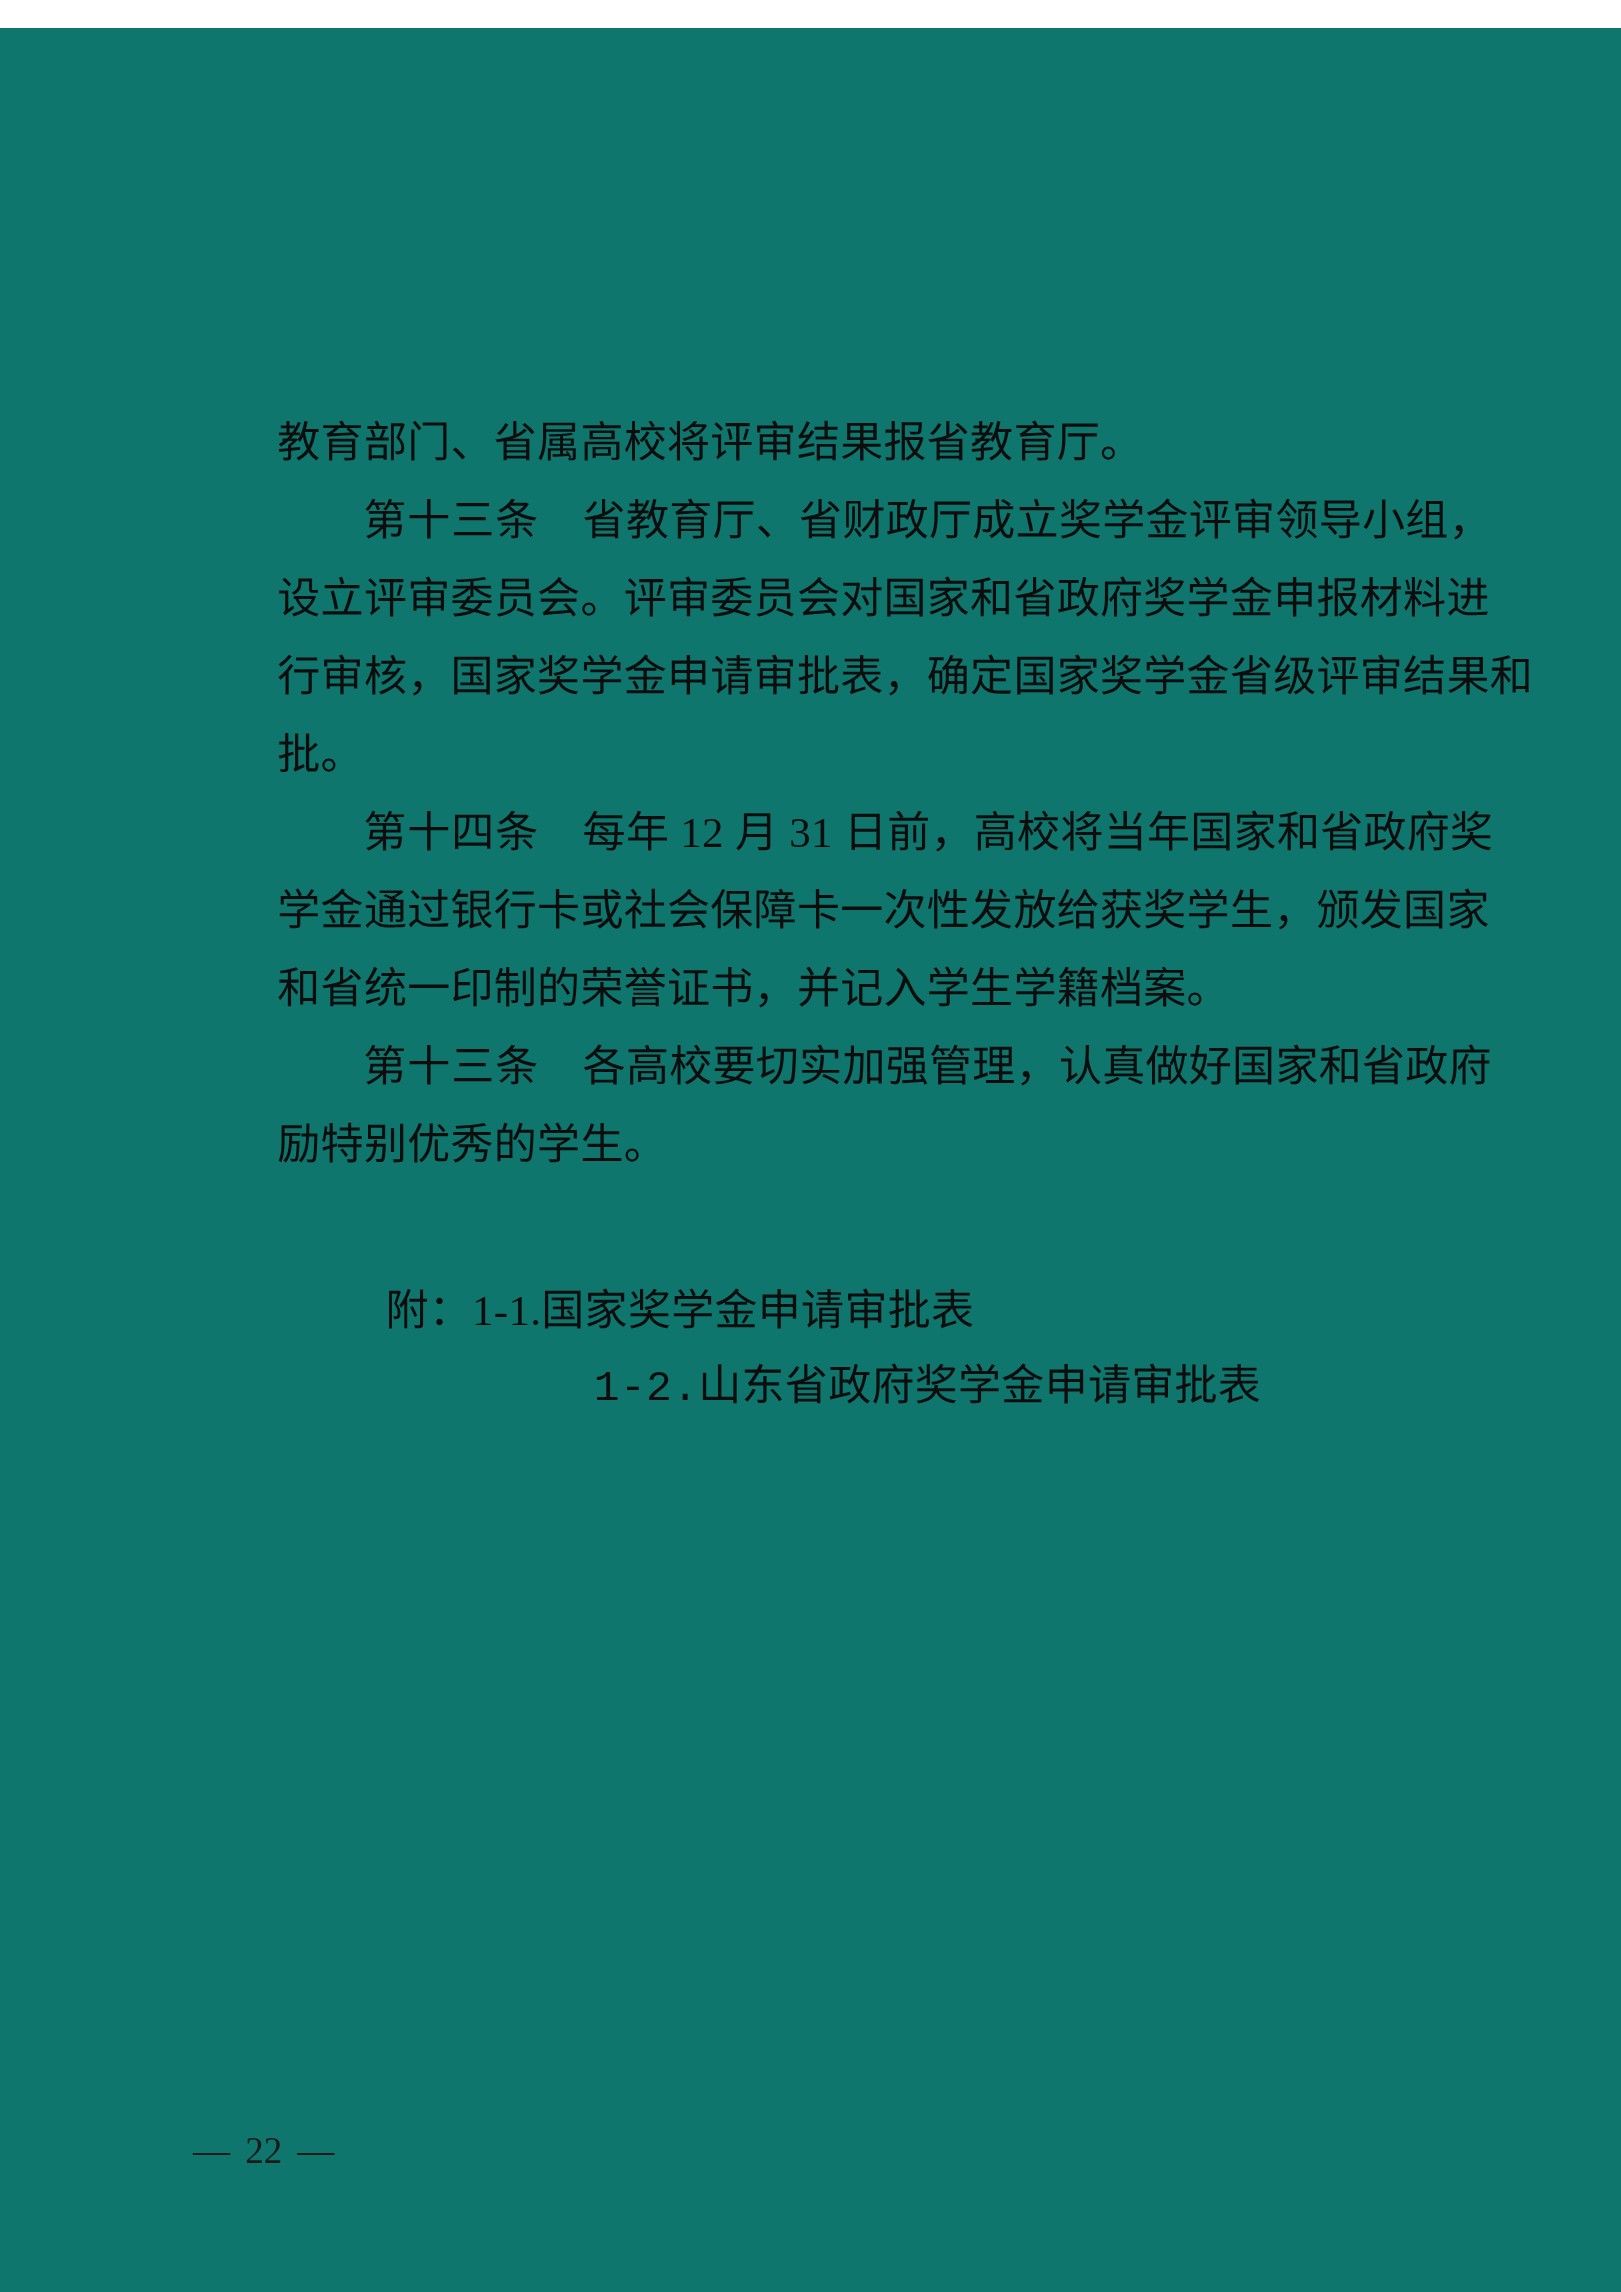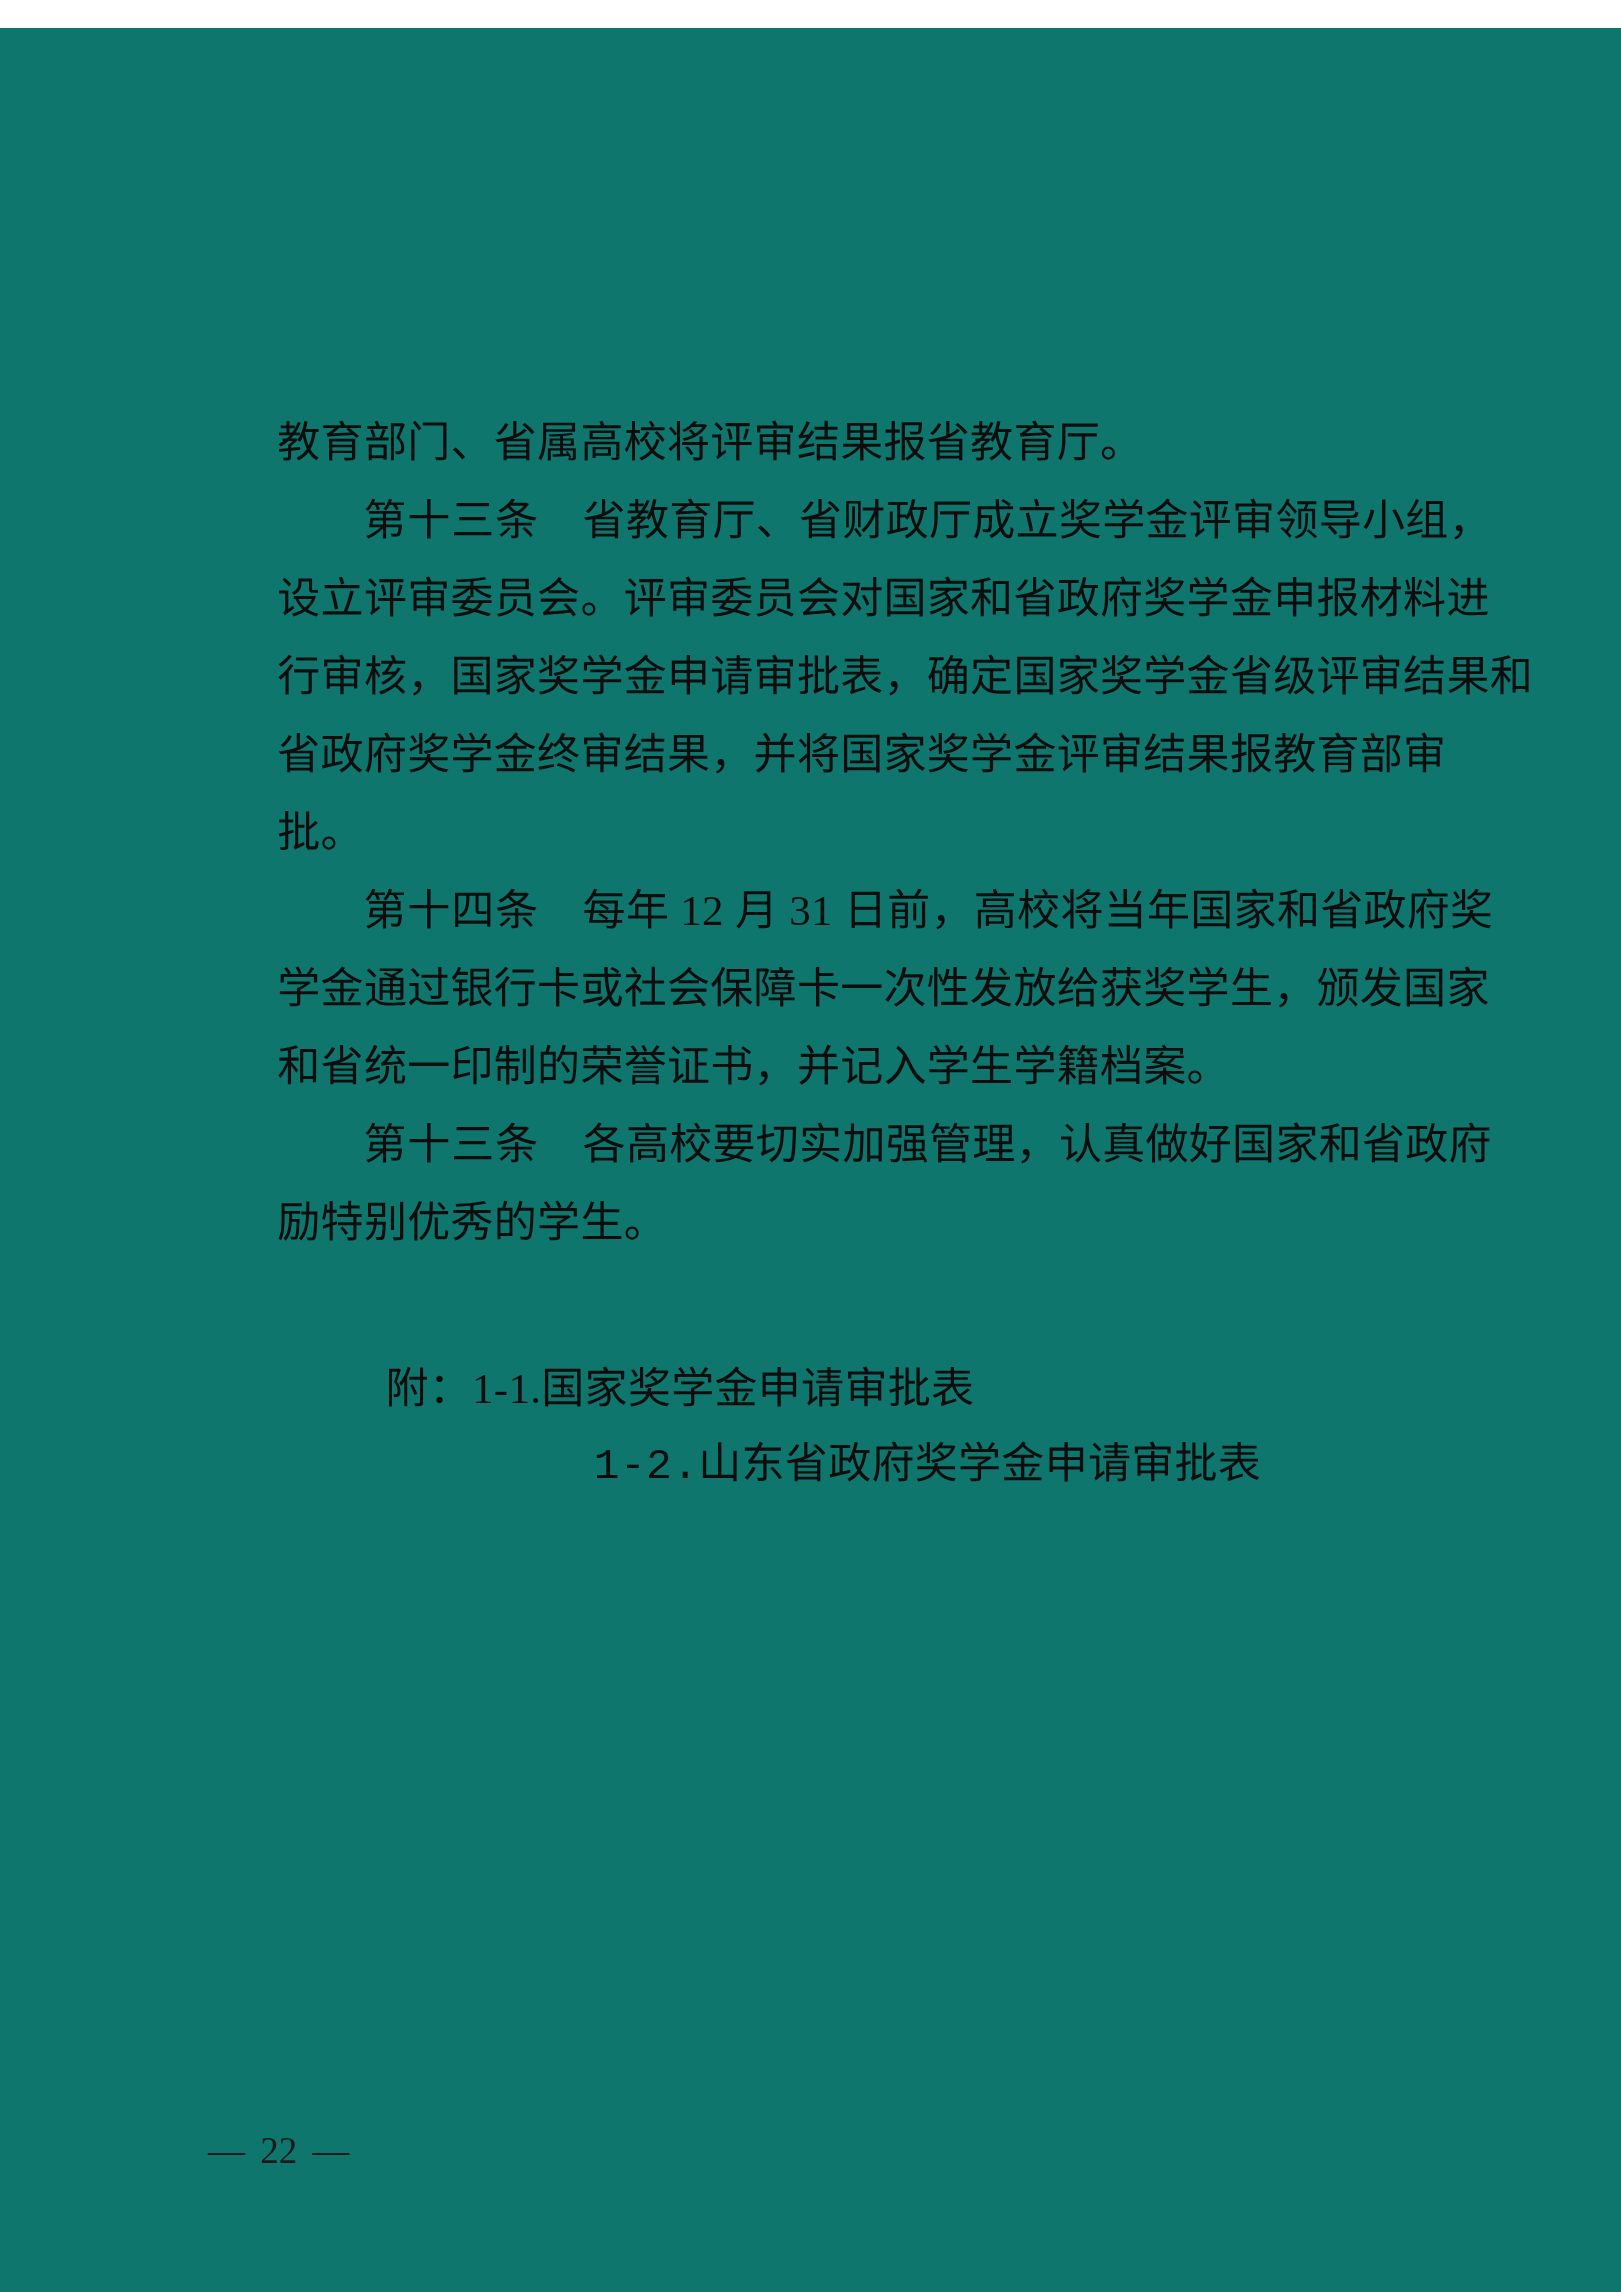--- a/index.html
+++ b/index.html
@@ -42,21 +42,21 @@
   }
   .att-first {
     padding-left: 86px;   
   }
   .att-second {
     padding-left: 174px;  
     font-family: Liberation Mono, monospace;
   }
   .pageno {
     position: absolute;
-    left: 208px;
+    left: 193px;
     top: 2103px;
     font-size: 37px;
     line-height: 39px;
     word-spacing: 5.9px;
     color: #1a1a1a;
     text-align: right;
   }
 </style>
 </head>
 <body>
@@ -74,23 +74,20 @@
     </div>
 
     <div class="line">
       <span>设立评审委员会。评审委员会对国家和省政府奖学金申报材料进</span>
     </div>
 
     <div class="line">
       <span>行审核，国家奖学金申请审批表，确定国家奖学金省级评审结果和</span>
     </div>
 
-    <div class="line">
-      <span>省政府奖学金终审结果，并将国家奖学金评审结果报教育部审</span>
-    </div>
 
     <div class="line">
       <span>批。</span>
     </div>
 
     <div class="line indent">
       <span class="hd">第十四条</span><span>　每年 12 月 31 日前，高校将当年国家和省政府奖</span>
     </div>
 
     <div class="line">

